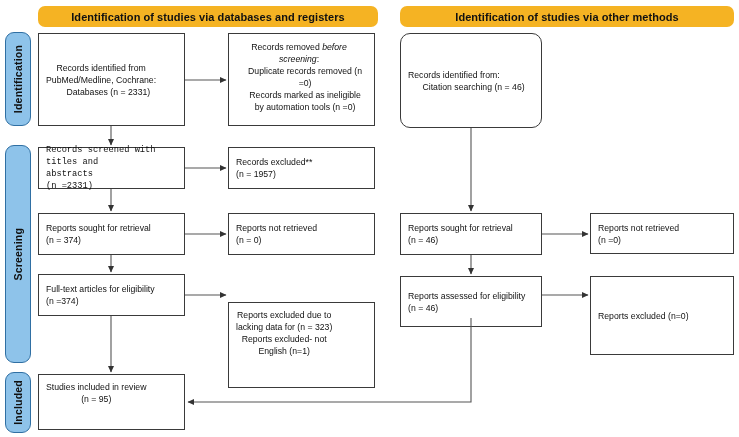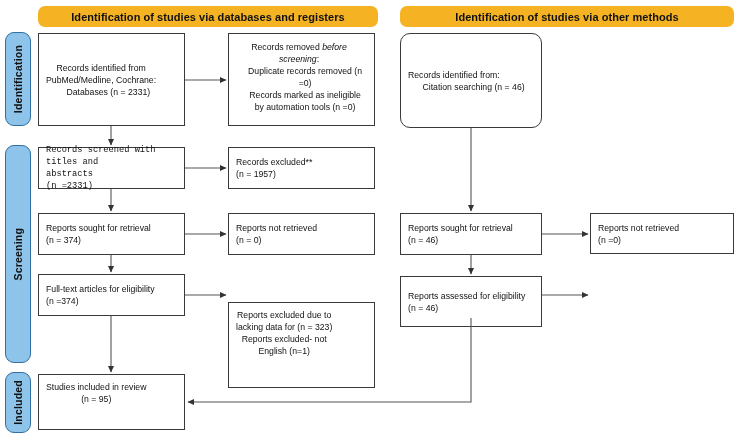--- a/index.html
+++ b/index.html
@@ -161,20 +161,23 @@
   <div class="node middle-align" style="left:590px; top:213px; width:144px; height:41px;">
     <div class="node-text">Reports not retrieved
 (n =0)</div>
   </div>
 
   <div class="node middle-align" style="left:400px; top:276px; width:142px; height:51px;">
     <div class="node-text">Reports assessed for eligibility
 (n = 46)</div>
   </div>
 
+  <div class="node middle-align" style="left:590px; top:276px; width:144px; height:79px;">
+    <div class="node-text">Reports excluded (n=0)</div>
+  </div>
 
   <svg class="connectors" viewBox="0 0 739 437">
     <defs>
       <marker id="arrow" markerWidth="7" markerHeight="7" refX="6" refY="3" orient="auto" markerUnits="userSpaceOnUse">
         <path d="M0,0 L6.5,3 L0,6 z" fill="#333333"></path>
       </marker>
     </defs>
     <g stroke="#555555" stroke-width="1.1" fill="none" marker-end="url(#arrow)">
 
       <path d="M185,80 L226,80"></path>

